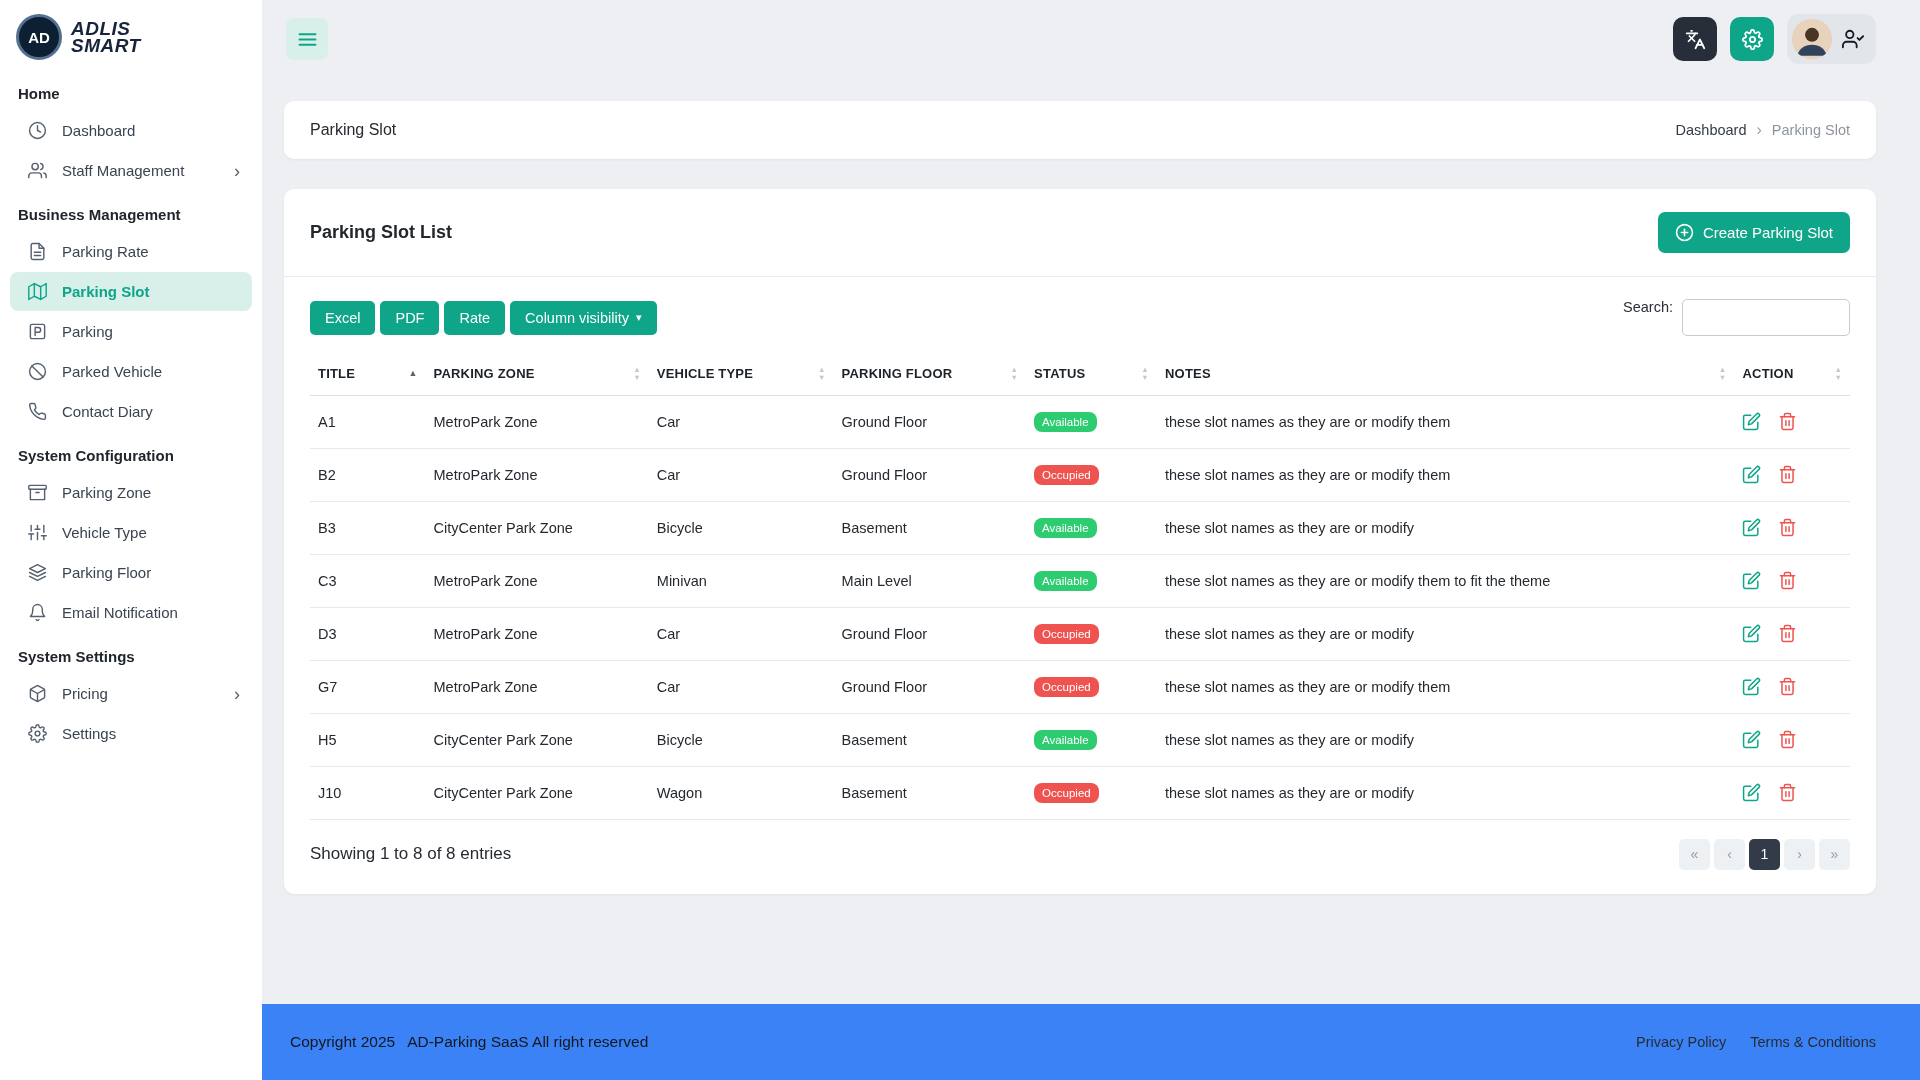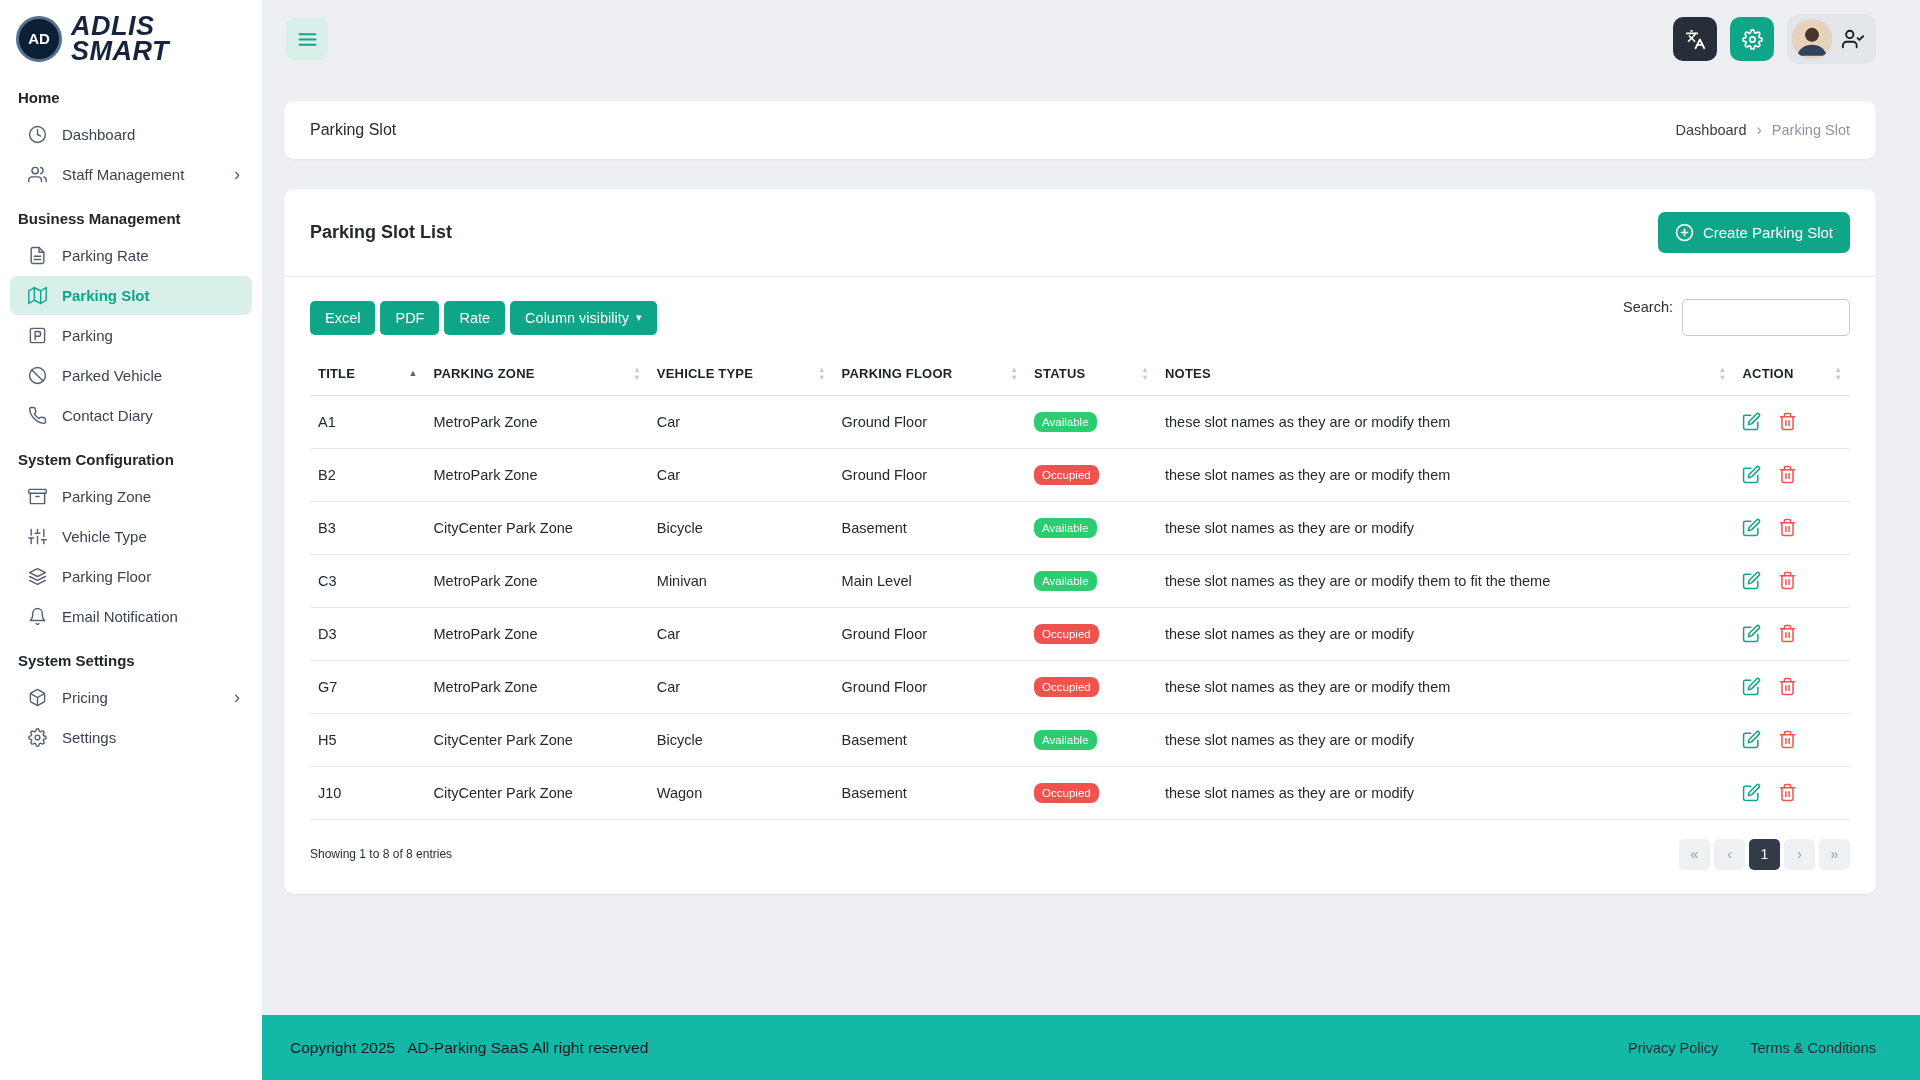--- a/index.html
+++ b/index.html
@@ -5,21 +5,21 @@
 *{margin:0;padding:0;box-sizing:border-box}
 html,body{width:1920px;height:1080px;overflow:hidden}
 body{font-family:"Liberation Sans","DejaVu Sans",sans-serif;background:#edeff2;color:#21252b;font-size:15px}
 .app{display:flex;width:100%;height:100%}
 .icon{fill:none;stroke:currentColor;stroke-width:2;stroke-linecap:round;stroke-linejoin:round;width:18px;height:18px;flex-shrink:0}
 
 
 .sidebar{width:262px;background:#fff;height:100%;flex-shrink:0;display:flex;flex-direction:column;overflow:hidden}
 .logo-row{display:flex;align-items:center;gap:9px;padding:14px 16px 8px;cursor:pointer}
 .logo-badge{width:46px;height:46px;border-radius:50%;background:#0d1f33;border:3px solid #55708f;color:#fff;display:flex;align-items:center;justify-content:center;font-weight:bold;font-size:15px;flex-shrink:0}
-.logo-text{display:flex;flex-direction:column;font-weight:bold;font-style:italic;color:#17243c;font-size:27px;line-height:.92;letter-spacing:.5px}
+.logo-text{display:flex;flex-direction:column;font-weight:bold;font-style:italic;color:#17243c;font-size:19px;line-height:.92;letter-spacing:.5px}
 .logo-l2{}
 .nav{flex:1;padding:2px 0 10px;overflow:hidden}
 .nav-title{font-weight:bold;font-size:15px;color:#21262d;padding:15px 18px 8px}
 .nav-item{display:flex;align-items:center;gap:15px;margin:1px 10px;padding:10px 12px 10px 18px;border-radius:8px;font-size:15px;color:#3a4350;cursor:pointer}
 .nav-item .nav-icon{width:19px;height:19px;color:#566170;stroke-width:1.8}
 .nav-item.active{background:var(--primary-light,#ddf2ed);color:var(--primary,#0fa589);font-weight:bold}
 .nav-item.active .nav-icon{color:var(--primary,#0fa589)}
 .nav-chevron{margin-left:auto;color:#555e6a;font-size:18px;line-height:1;font-style:normal}
 
 
@@ -70,28 +70,28 @@
 .badge{display:inline-block;padding:4px 8px;border-radius:8px;color:#fff;font-size:11.5px}
 .badge.green{background:var(--green,#2ecc71)}
 .badge.red{background:var(--red,#ef5350)}
 .actions{display:flex;align-items:center;gap:17px}
 .action{cursor:pointer;display:inline-flex}
 .action .icon{width:19px;height:19px;stroke-width:1.9}
 .action.edit{color:var(--primary,#0fa589)}
 .action.del{color:var(--red,#ef5350)}
 
 .tc-foot{display:flex;align-items:center;justify-content:space-between;padding:19px 26px 24px}
-.summary{font-size:12px;color:#272c33}
+.summary{font-size:17px;color:#272c33}
 .pg{display:flex;gap:4px}
 .pg-btn{min-width:31px;height:31px;border:none;border-radius:5px;background:#eef1f4;color:#969ca4;font-size:14px;cursor:pointer;font-family:inherit}
 .pg-btn.active{background:var(--pg-active,#333b48);color:#fff}
 
-.footer{height:65px;background:#14b8a6;display:flex;align-items:center;justify-content:space-between;padding:0 44px 0 28px;flex-shrink:0}
+.footer{height:76px;background:#3b82f6;display:flex;align-items:center;justify-content:space-between;padding:0 44px 0 28px;flex-shrink:0}
 .f-left{display:flex;gap:12px;font-size:15.5px;color:#14181d}
-.f-links{display:flex;gap:32px}
+.f-links{display:flex;gap:24px}
 .f-link{font-size:14.5px;color:#272c33;text-decoration:none;cursor:pointer}
 </style>
 </head>
 <body>
 
 <div class="app">
 
   <aside class="sidebar">
     <div class="logo-row">
       <div class="logo-badge">AD</div>

